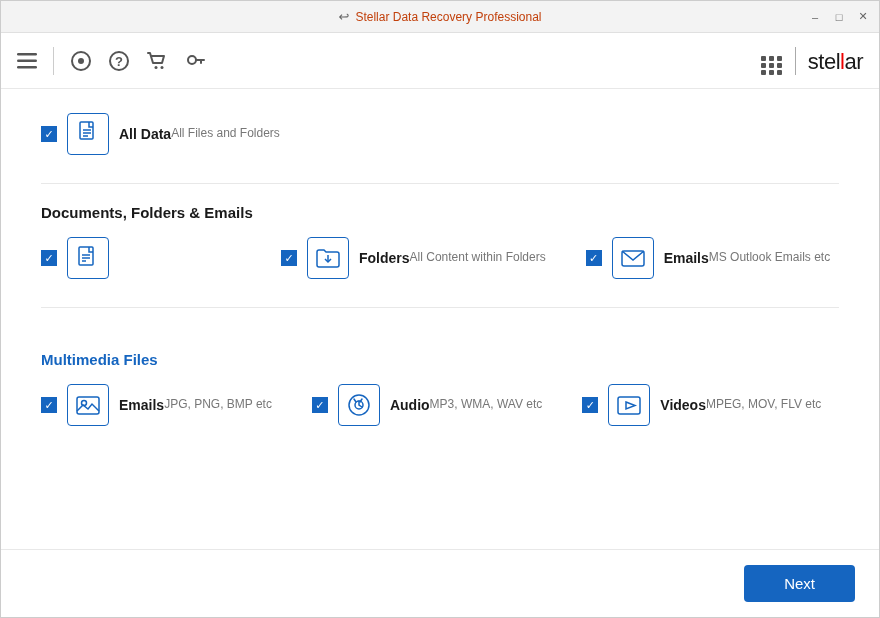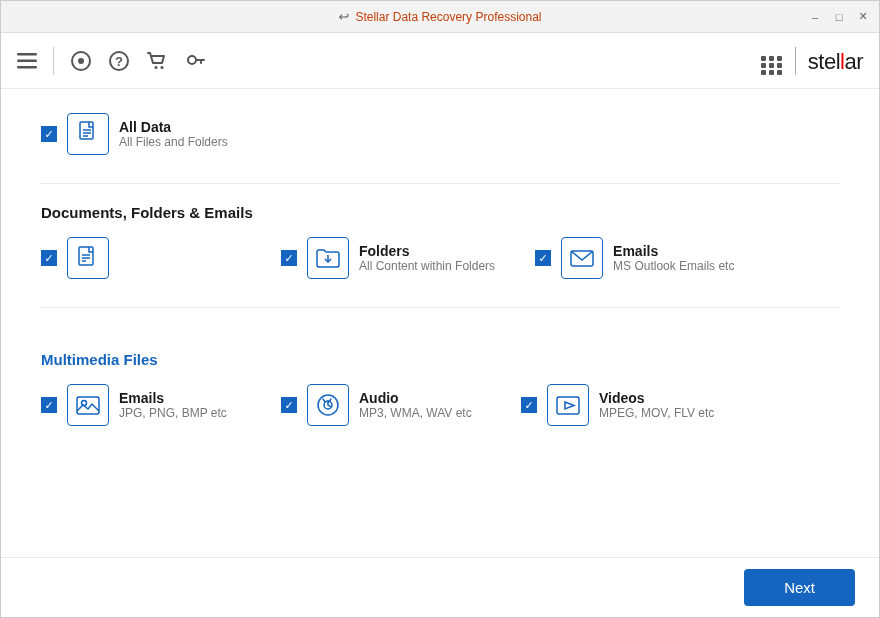--- a/index.html
+++ b/index.html
@@ -188,21 +188,21 @@
       border-radius: 4px;
       display: flex;
       align-items: center;
       justify-content: center;
       color: #1565c0;
       font-size: 20px;
       flex-shrink: 0;
     }
     .option-text {
       display: flex;
-      flex-direction: column;
+      flex-direction: row;
     }
     .option-label {
       font-size: 14px;
       font-weight: 600;
       color: #1a1a1a;
     }
     .option-sublabel {
       font-size: 12px;
       color: #777;
       text-align: right;
@@ -210,21 +210,21 @@
 
     
     .divider {
       height: 1px;
       background: #e8e8e8;
       margin-bottom: 20px;
     }
 
     
     .footer {
-      height: 60px;
+      height: 68px;
       border-top: 1px solid #e8e8e8;
       display: flex;
       align-items: center;
       justify-content: flex-end;
       padding: 0 24px;
       flex-shrink: 0;
       background: #fff;
     }
     .next-btn {
       background: #1565c0;

